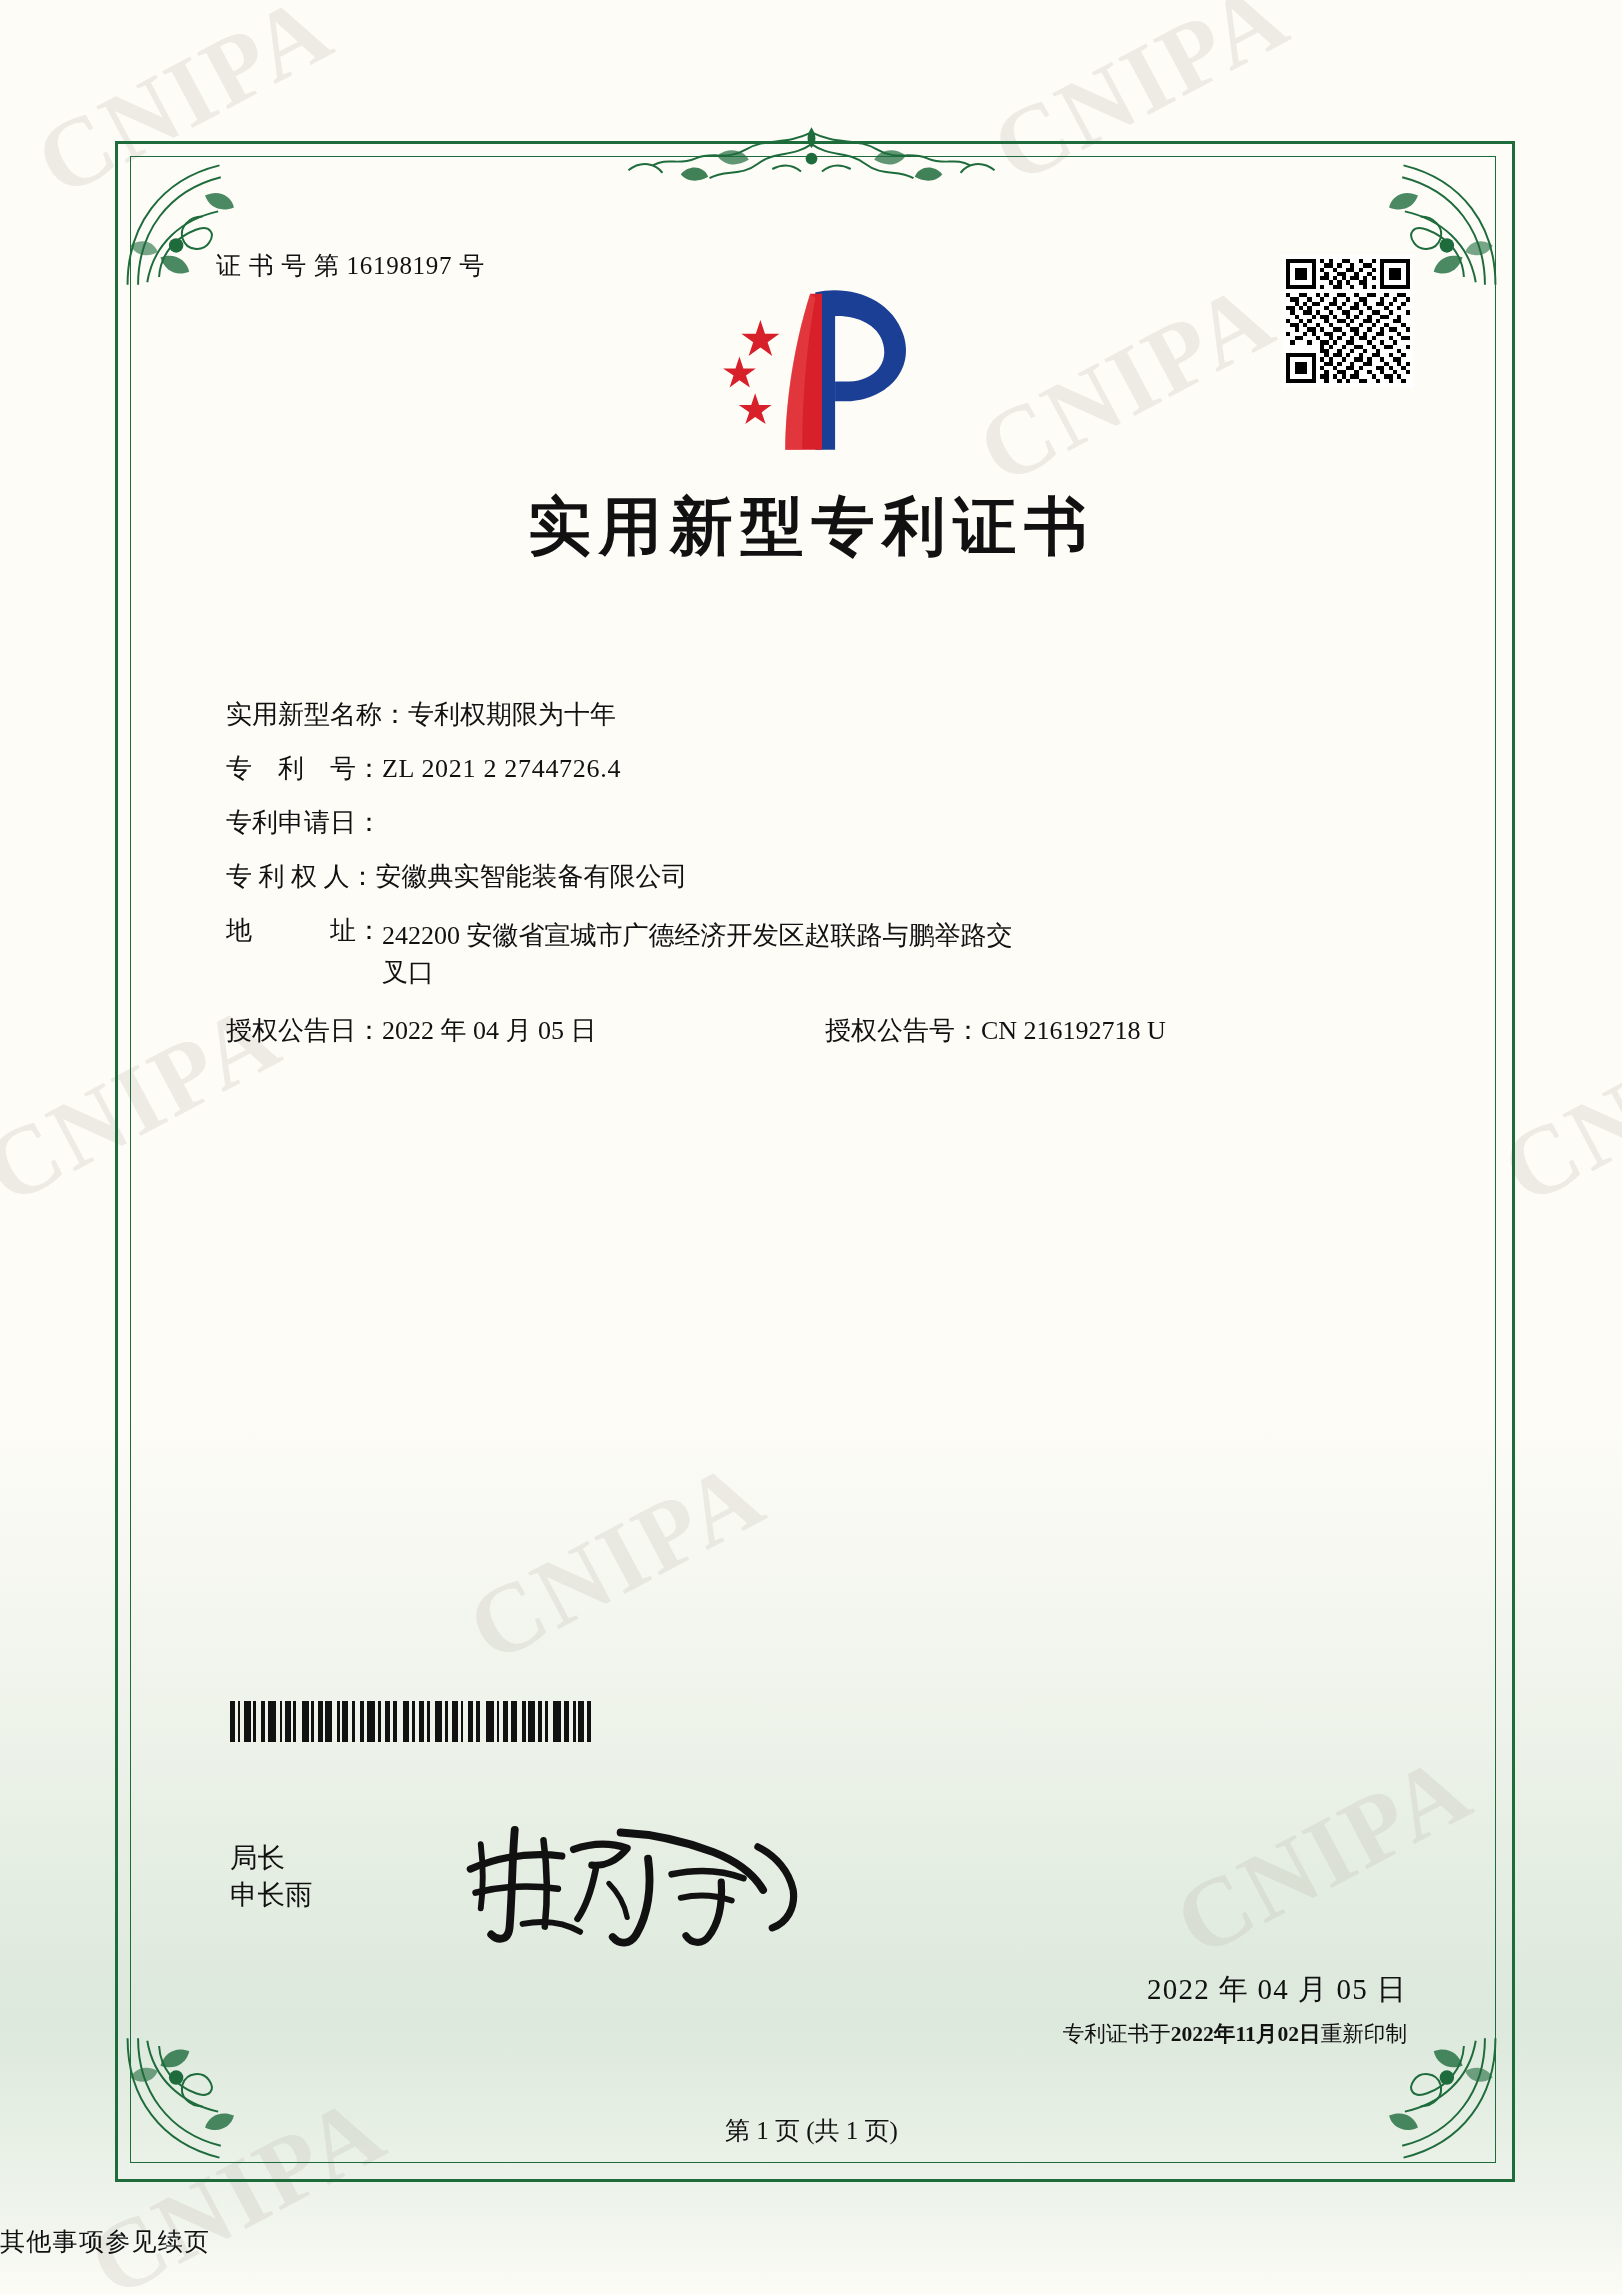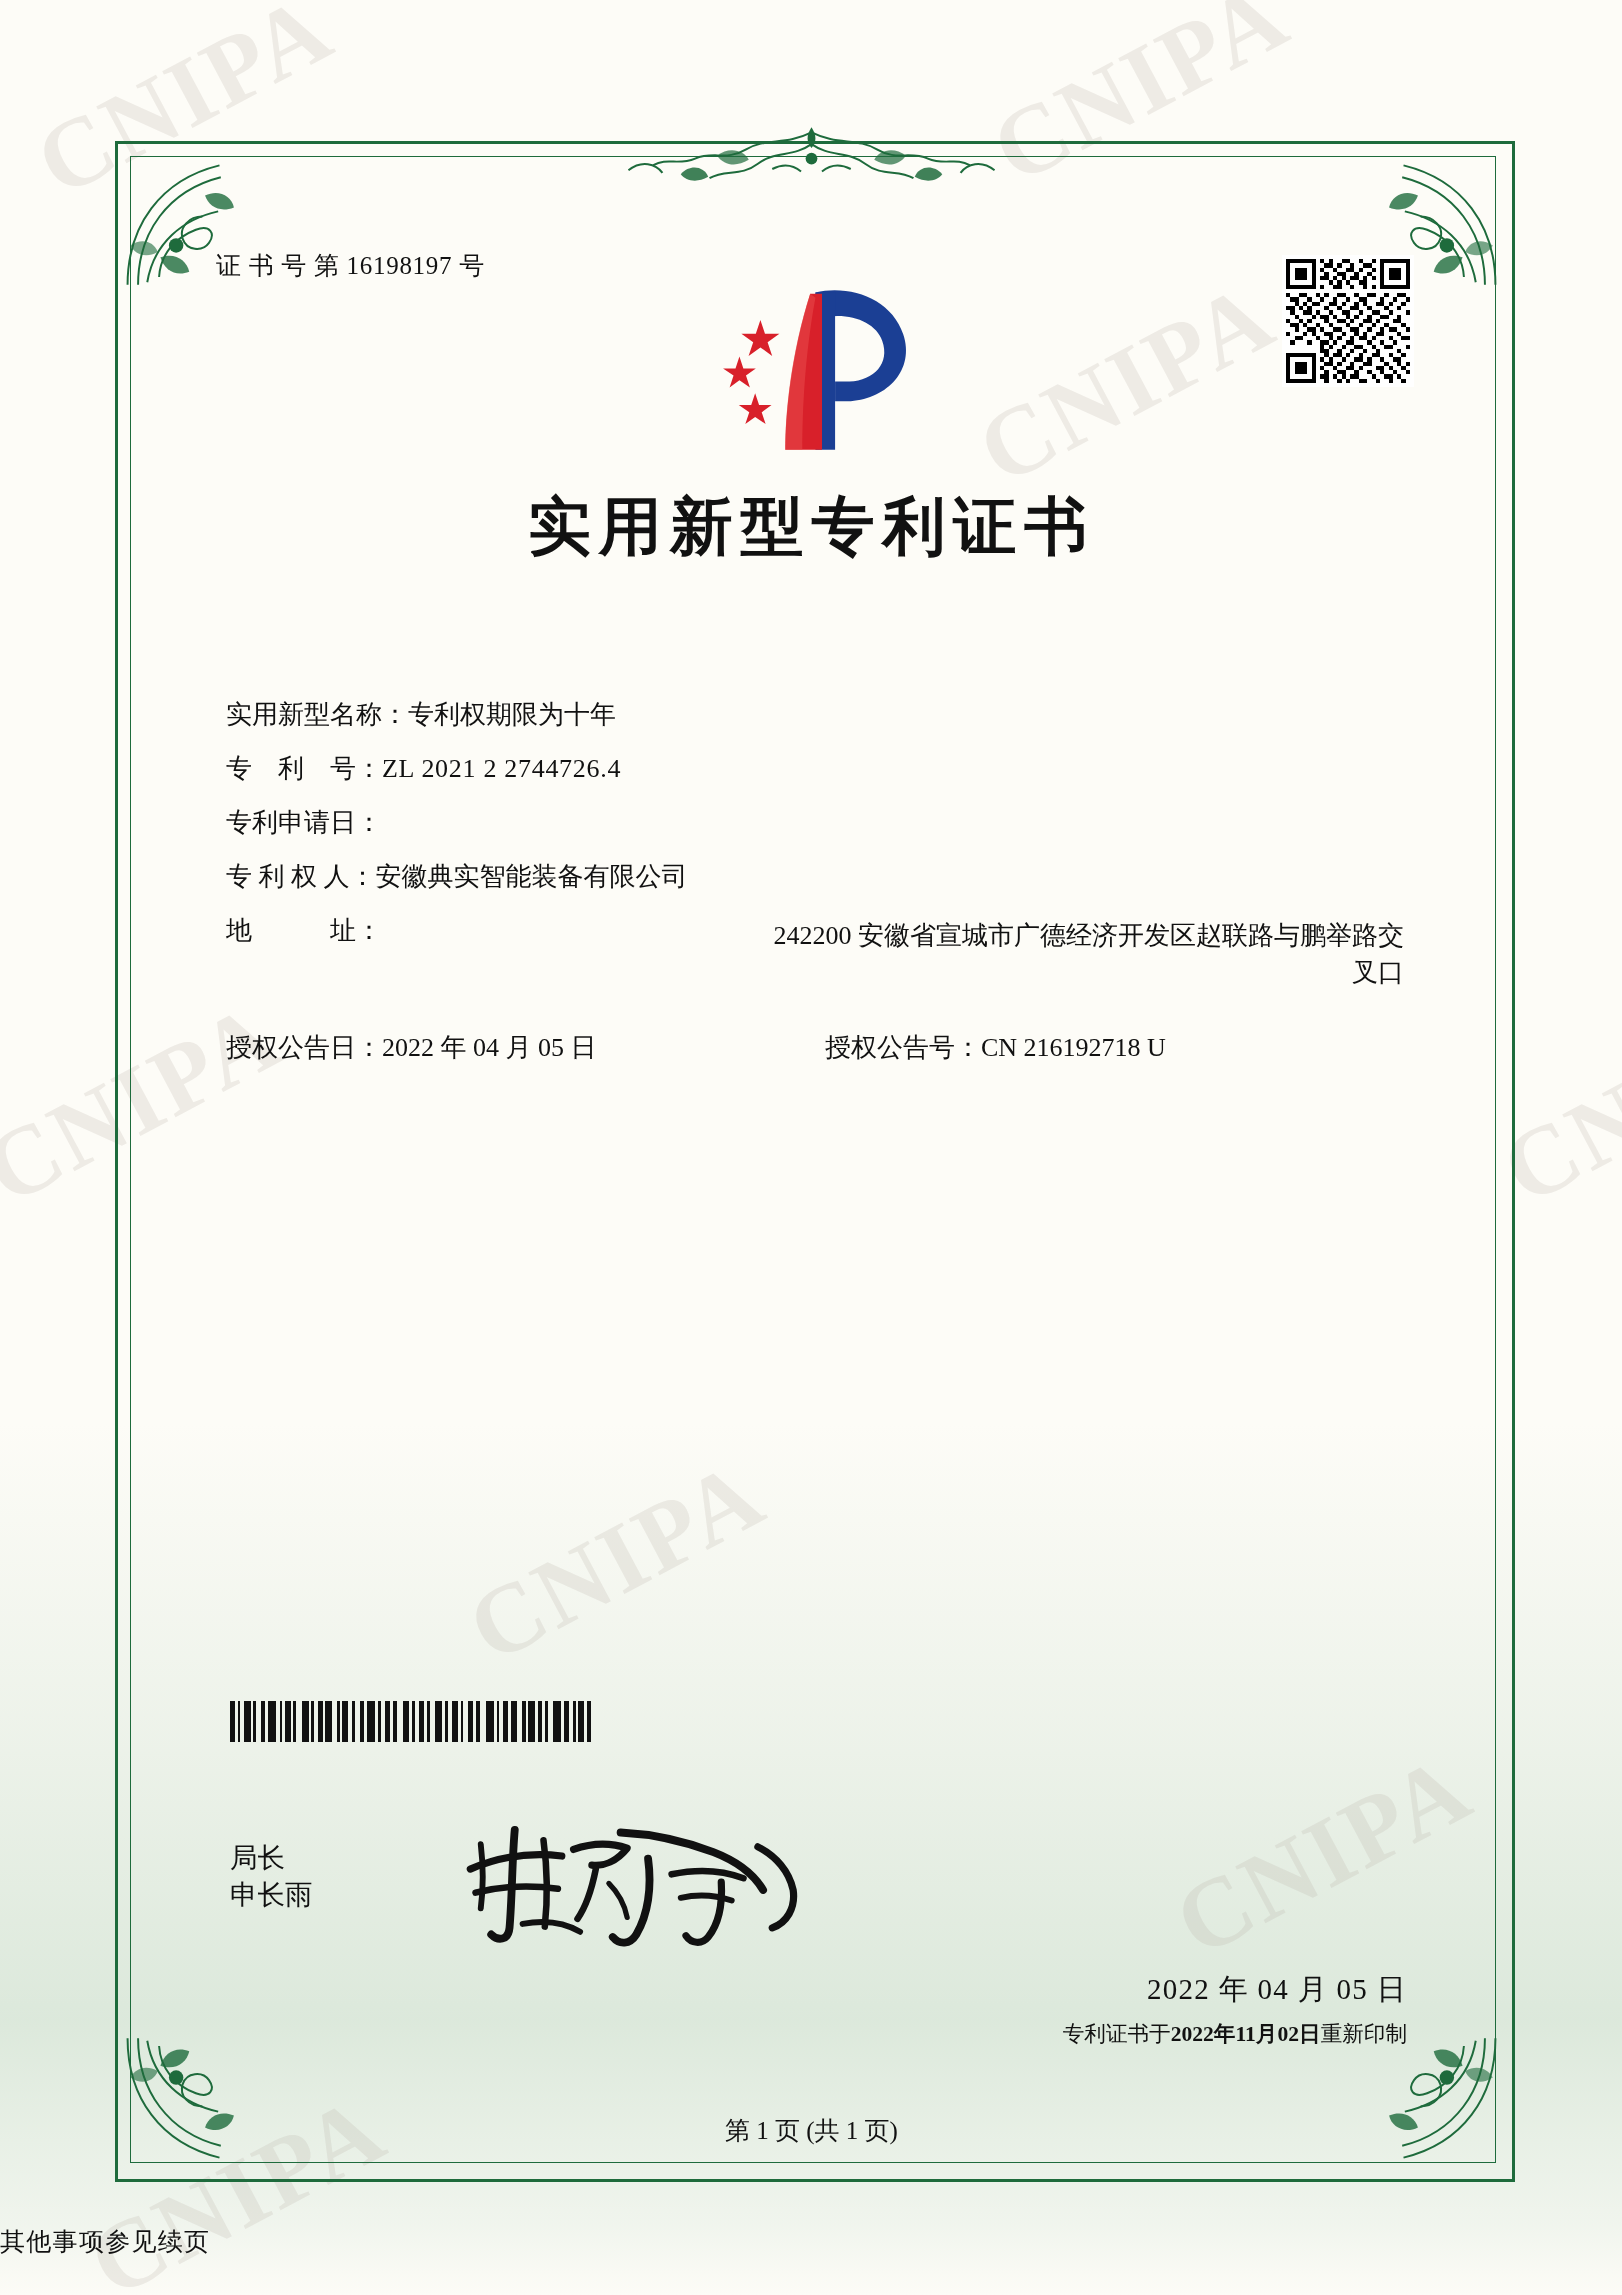--- a/index.html
+++ b/index.html
@@ -620,21 +620,21 @@
       <span class="field-label">专　利　号：</span>
       <span class="field-value mono-spaced">ZL 2021 2 2744726.4</span>
     </div>
     <div class="field-row">
       <span class="field-label">专利申请日：</span>
     </div>
     <div class="field-row">
       <span class="field-label">专 利 权 人：</span>
       <span class="field-value">安徽典实智能装备有限公司</span>
     </div>
-    <div class="field-row" style="margin-bottom:43px;text-align:right;">
+    <div class="field-row" style="margin-bottom:26px;">
       <span class="field-label">地　　　址：</span>
       <span class="field-value" style="line-height:1.42;">242200 安徽省宣城市广德经济开发区赵联路与鹏举路交
 叉口</span>
     </div>
 
     <div class="two-col">
       <div class="col-a">
         <span class="field-label">授权公告日：</span>
         <span class="field-value">2022 年 04 月 05 日</span>
       </div>

